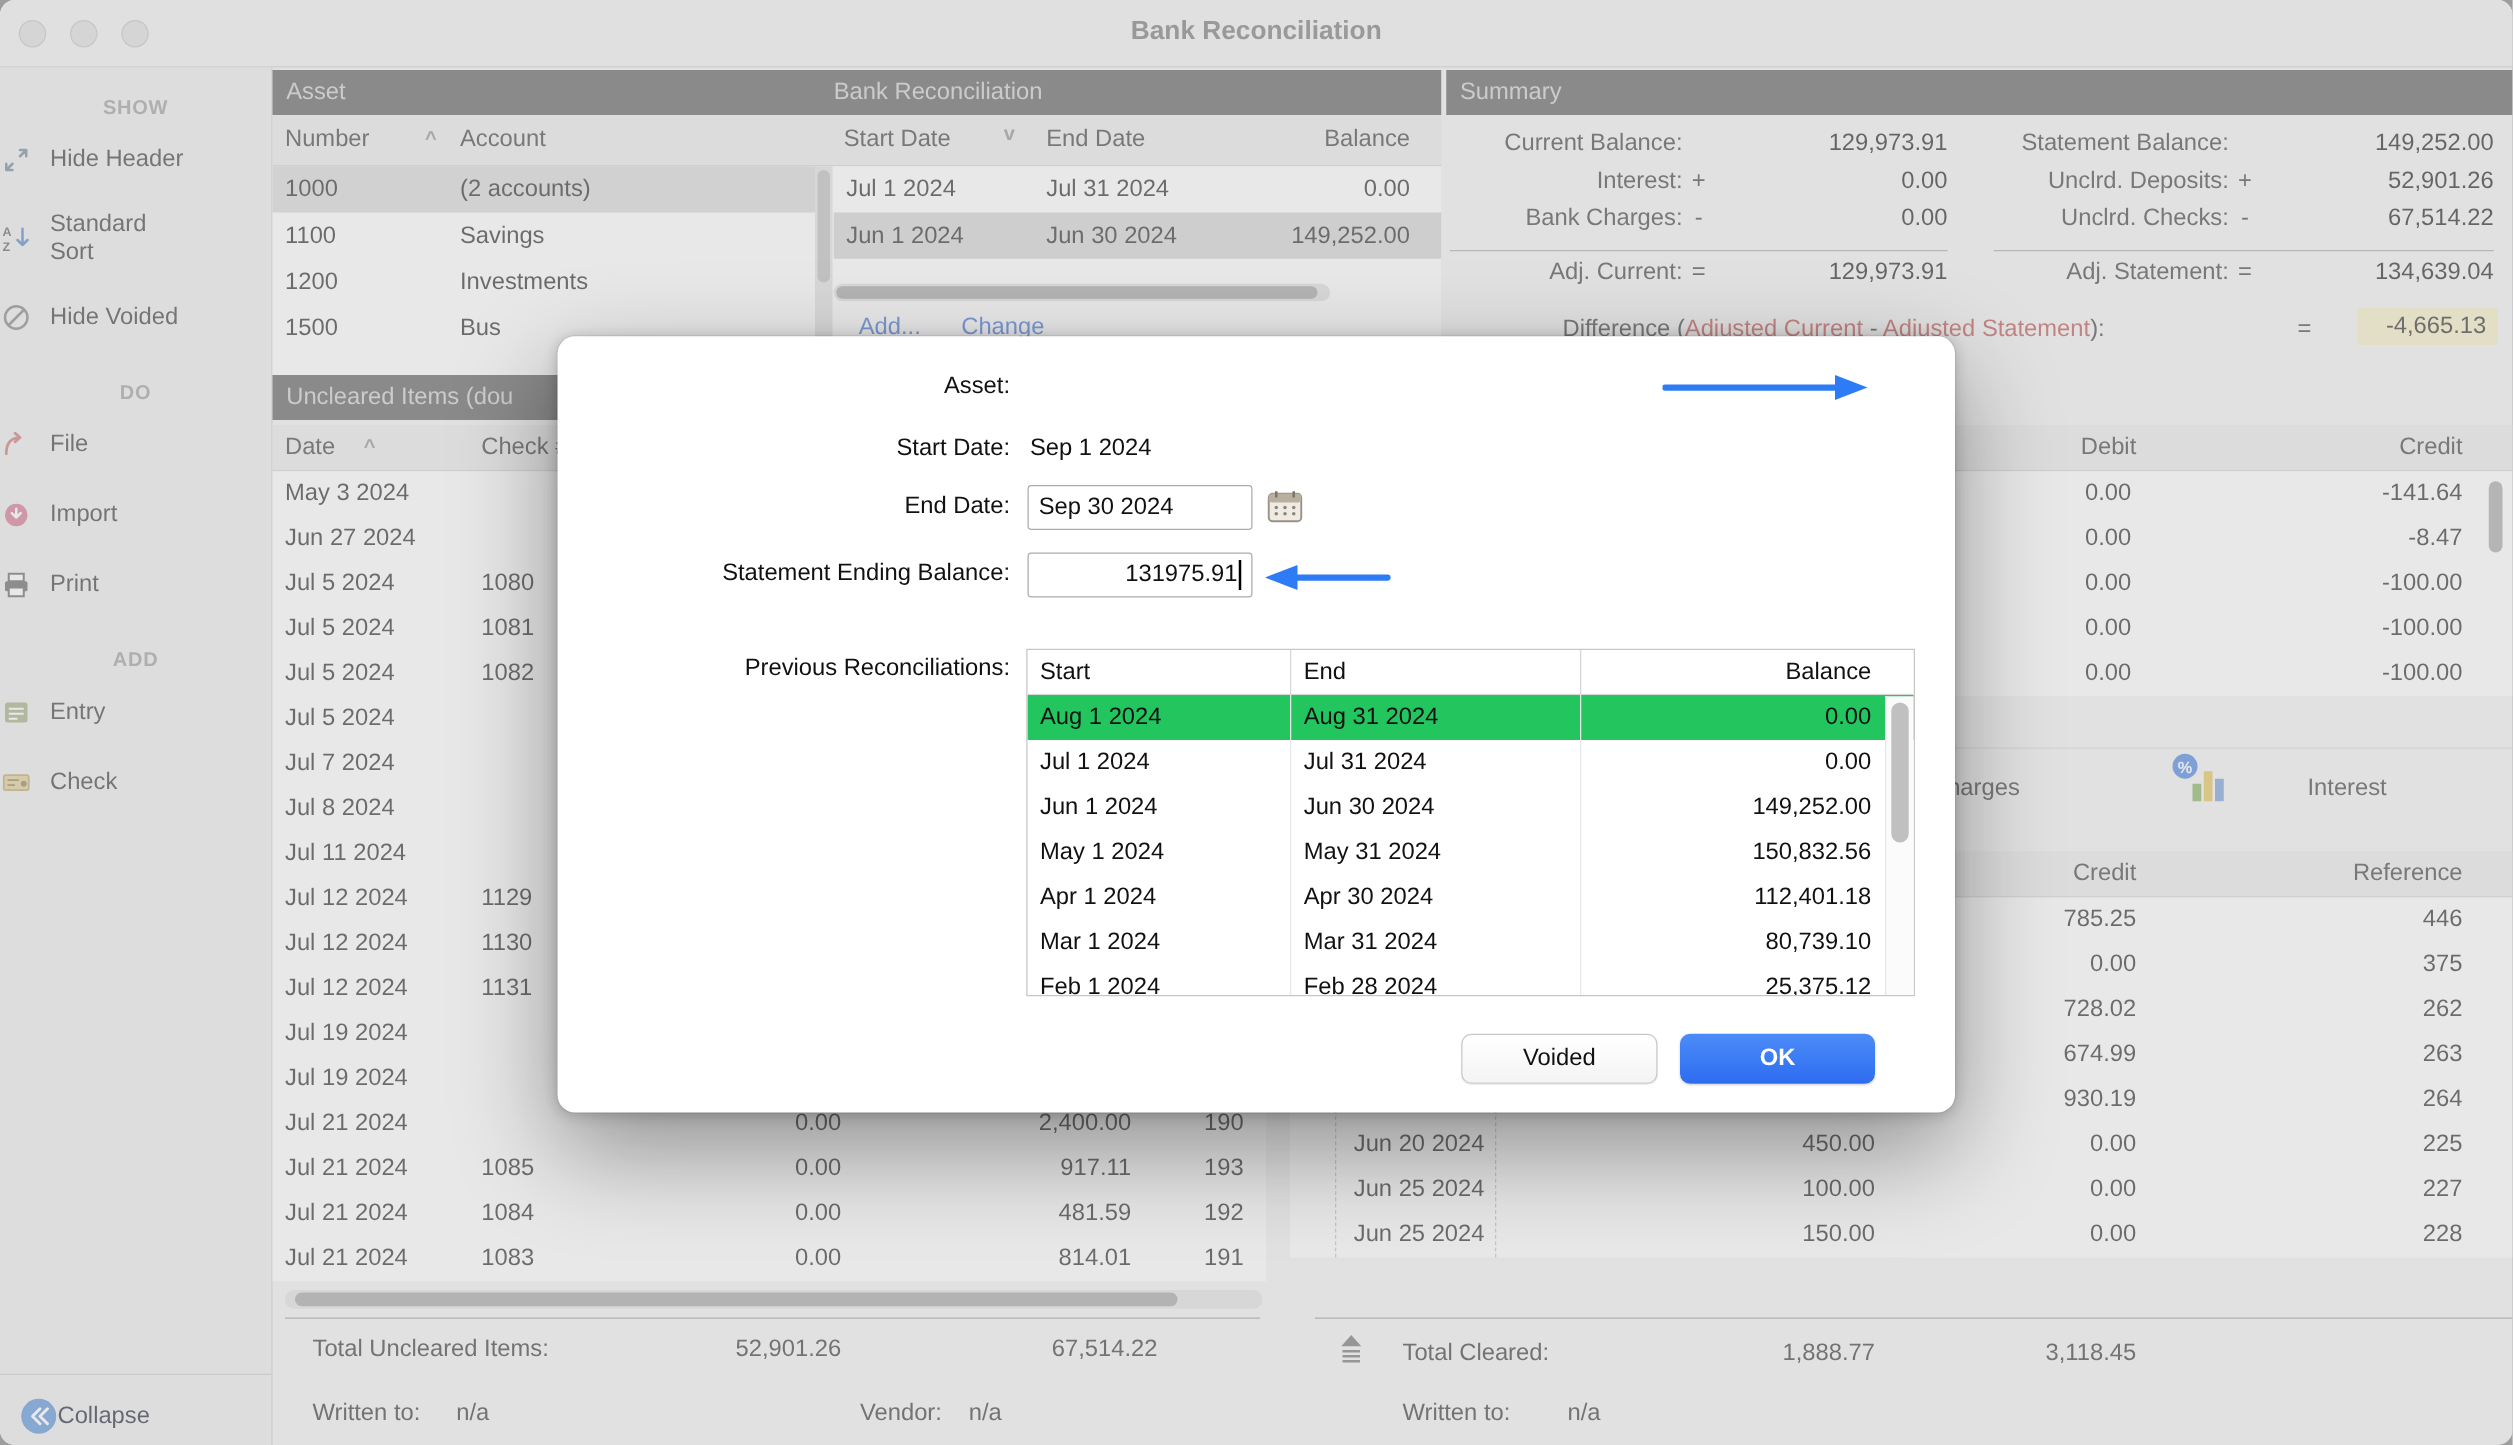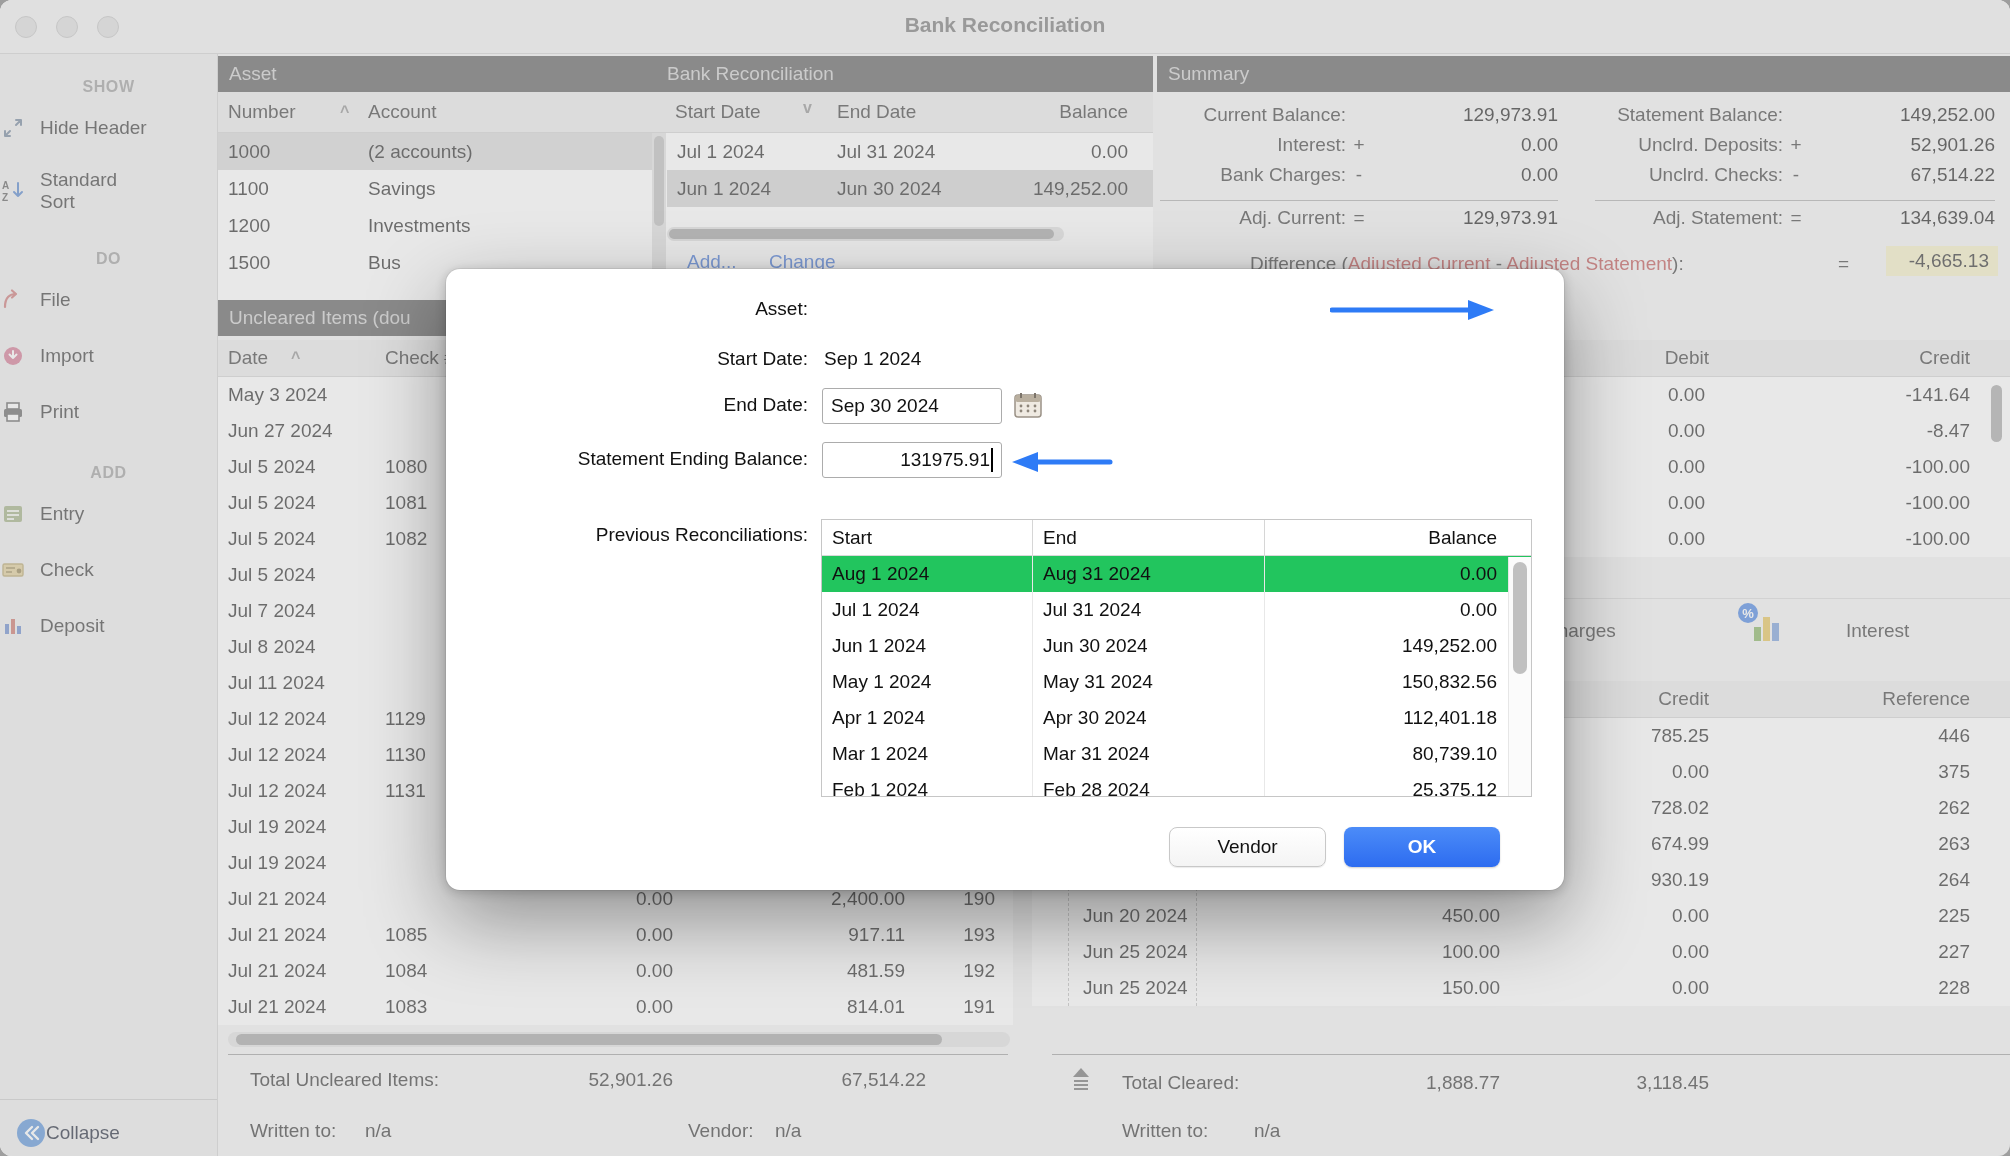--- a/index.html
+++ b/index.html
@@ -112,20 +112,29 @@
     <div class="side-item tall">
       <span class="sicon">
           <svg width="24" height="24">
             <text x="1" y="10" font-size="10" fill="#555" font-weight="bold">A</text>
             <text x="1" y="22" font-size="10" fill="#555" font-weight="bold">Z</text>
             <path d="M17 4 v13 M17 17 l-4 -4 M17 17 l4 -4" stroke="#4a7cc8" stroke-width="2" fill="none" stroke-linecap="round"></path>
           </svg>
         </span>
       <span class="lbl" style="max-width:94px">Standard Sort</span>
     </div>
+    <div class="side-item">
+      <span class="sicon">
+          <svg width="24" height="24">
+            <circle cx="12" cy="12" r="9" stroke="#7a7a7a" stroke-width="2" fill="none"></circle>
+            <line x1="6" y1="18" x2="18" y2="6" stroke="#7a7a7a" stroke-width="2"></line>
+          </svg>
+        </span>
+      <span class="lbl">Hide Voided</span>
+    </div>
 
     <div class="side-title" style="margin-top:20px">DO</div>
     <div class="side-item">
       <span class="sicon">
           <svg width="24" height="24">
             <path d="M4 19 C4 9 9 6 15 6 M15 6 l-4 -3.5 M15 6 l-4 3.5" stroke="#c86e6e" stroke-width="2.2" fill="none" stroke-linecap="round" stroke-linejoin="round"></path>
           </svg>
         </span>
       <span class="lbl">File</span>
     </div>
@@ -164,30 +173,20 @@
     <div class="side-item">
       <span class="sicon">
           <svg width="24" height="24">
             <rect x="2" y="6" width="20" height="12" rx="1.5" fill="#ddc98e" stroke="#b3a063" stroke-width="1.4"></rect>
             <line x1="5" y1="10" x2="14" y2="10" stroke="#8d7b45" stroke-width="1.4"></line>
             <line x1="5" y1="14" x2="11" y2="14" stroke="#8d7b45" stroke-width="1.4"></line>
             <circle cx="18" cy="13" r="2.4" fill="#8d7b45"></circle>
           </svg>
         </span>
       <span class="lbl">Check</span>
-    </div>
-    <div class="side-item">
-      <span class="sicon">
-          <svg width="24" height="24">
-            <rect x="4" y="10" width="4" height="10" fill="#5f82c9"></rect>
-            <rect x="10" y="5" width="4" height="15" fill="#c96a5f"></rect>
-            <rect x="16" y="12" width="4" height="8" fill="#5f82c9"></rect>
-          </svg>
-        </span>
-      <span class="lbl">Deposit</span>
     </div>
 
     <div class="side-foot-div"></div>
     <div class="collapse">
       <span class="sicon" style="width:30px;flex-basis:30px">
           <svg width="30" height="30">
             <circle cx="15" cy="15" r="14" fill="#4f8bd6"></circle>
             <path d="M16 9 l-6 6 6 6 M22 9 l-6 6 6 6" stroke="#fff" stroke-width="2.4" fill="none" stroke-linecap="round" stroke-linejoin="round"></path>
           </svg>
         </span>
@@ -665,21 +664,21 @@
           <span class="pc1">Feb 1 2024</span>
           <span class="pc2">Feb 28 2024</span>
           <span class="pc3">25,375.12</span>
         </div>
         </div>
       <div class="pt-scroll">
         <div class="pt-thumb"></div>
       </div>
     </div>
 
-    <div class="btn btn-cancel">Vendor</div>
+    <div class="btn btn-cancel">Voided</div>
     <div class="btn btn-ok">OK</div>
   </div>
 
   <div class="annot" style="left:1330px;top:295px">
     <svg width="166" height="30">
         <line x1="2" y1="15" x2="138" y2="15" stroke="#2e7bf6" stroke-width="5" stroke-linecap="round"></line>
         <polygon points="138,5 164,15 138,25" fill="#2e7bf6"></polygon>
       </svg>
   </div>
   <div class="annot" style="left:1008px;top:447px">

